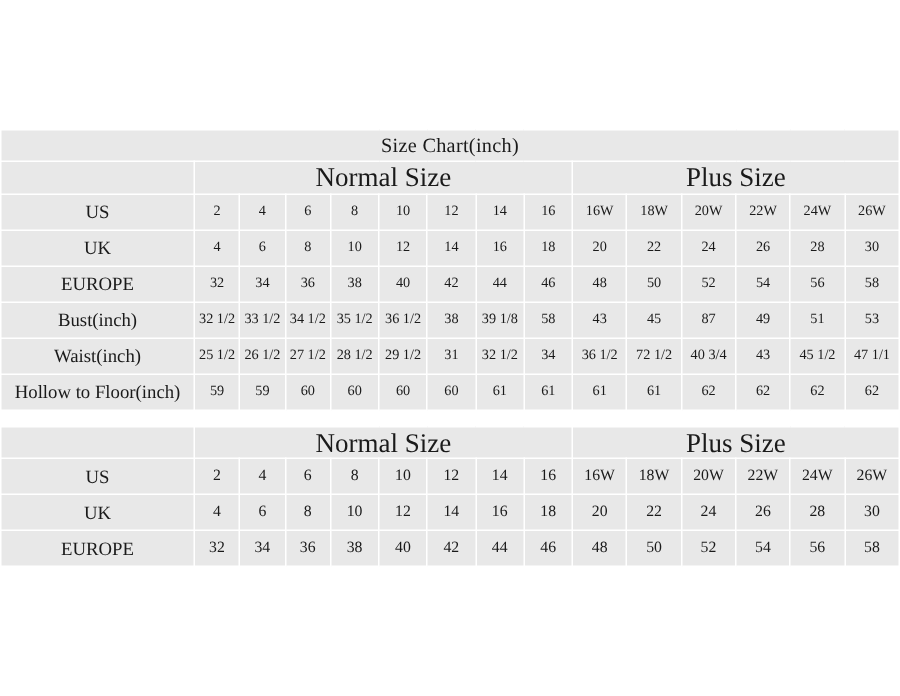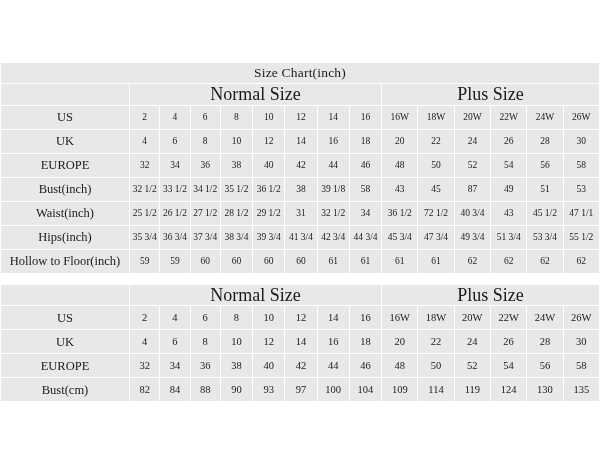--- a/index.html
+++ b/index.html
@@ -190,37 +190,20 @@
           <td class="data-cell">32 1/2</td>
           <td class="data-cell">34</td>
           <td class="data-cell">36 1/2</td>
           <td class="data-cell">72 1/2</td>
           <td class="data-cell">40 3/4</td>
           <td class="data-cell">43</td>
           <td class="data-cell">45 1/2</td>
           <td class="data-cell">47 1/1</td>
         </tr>
 
-        <tr>
-          <td class="row-label">Hips(inch)</td>
-          <td class="data-cell">35 3/4</td>
-          <td class="data-cell">36 3/4</td>
-          <td class="data-cell">37 3/4</td>
-          <td class="data-cell">38 3/4</td>
-          <td class="data-cell">39 3/4</td>
-          <td class="data-cell">41 3/4</td>
-          <td class="data-cell">42 3/4</td>
-          <td class="data-cell">44 3/4</td>
-          <td class="data-cell">45 3/4</td>
-          <td class="data-cell">47 3/4</td>
-          <td class="data-cell">49 3/4</td>
-          <td class="data-cell">51 3/4</td>
-          <td class="data-cell">53 3/4</td>
-          <td class="data-cell">55 1/2</td>
-        </tr>
 
         <tr>
           <td class="row-label">Hollow to Floor(inch)</td>
           <td class="data-cell">59</td>
           <td class="data-cell">59</td>
           <td class="data-cell">60</td>
           <td class="data-cell">60</td>
           <td class="data-cell">60</td>
           <td class="data-cell">60</td>
           <td class="data-cell">61</td>
@@ -311,37 +294,20 @@
           <td class="data-cell cm">44</td>
           <td class="data-cell cm">46</td>
           <td class="data-cell cm">48</td>
           <td class="data-cell cm">50</td>
           <td class="data-cell cm">52</td>
           <td class="data-cell cm">54</td>
           <td class="data-cell cm">56</td>
           <td class="data-cell cm">58</td>
         </tr>
 
-        <tr>
-          <td class="row-label">Bust(cm)</td>
-          <td class="data-cell cm">82</td>
-          <td class="data-cell cm">84</td>
-          <td class="data-cell cm">88</td>
-          <td class="data-cell cm">90</td>
-          <td class="data-cell cm">93</td>
-          <td class="data-cell cm">97</td>
-          <td class="data-cell cm">100</td>
-          <td class="data-cell cm">104</td>
-          <td class="data-cell cm">109</td>
-          <td class="data-cell cm">114</td>
-          <td class="data-cell cm">119</td>
-          <td class="data-cell cm">124</td>
-          <td class="data-cell cm">130</td>
-          <td class="data-cell cm">135</td>
-        </tr>
 
 
 
       </tbody>
     </table>
   </div>
 
 </div>
 
 </body></html>

